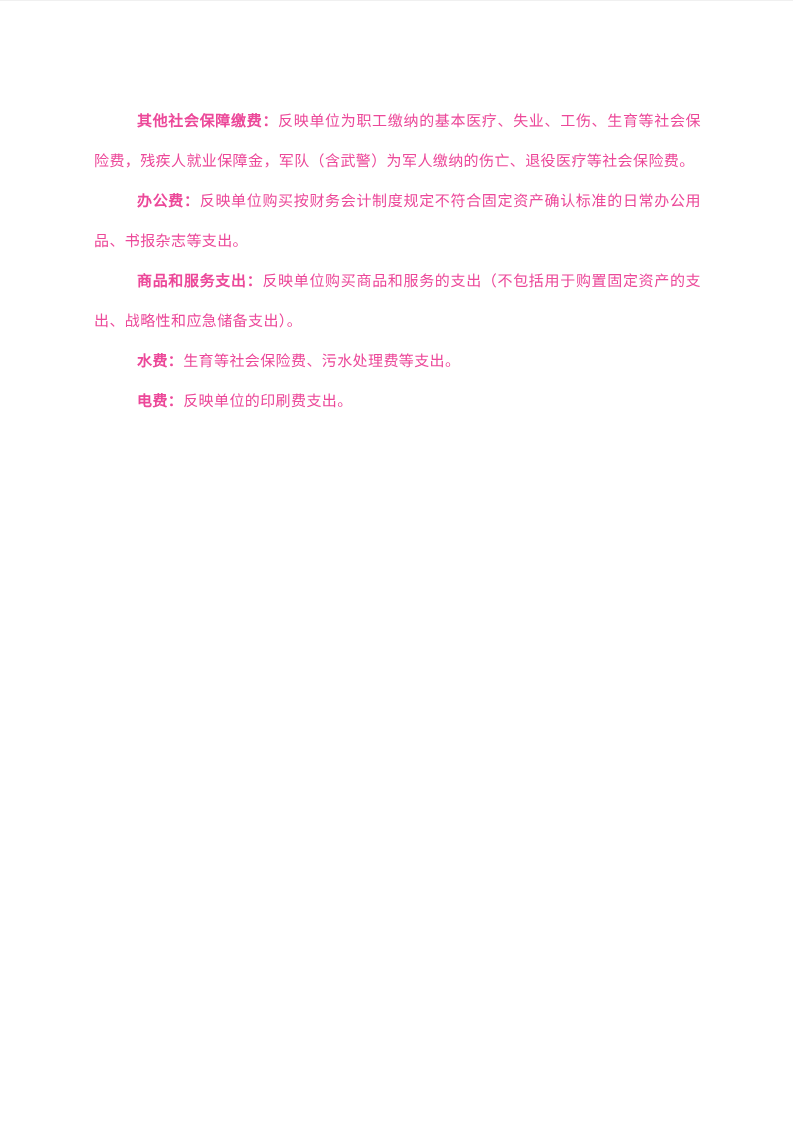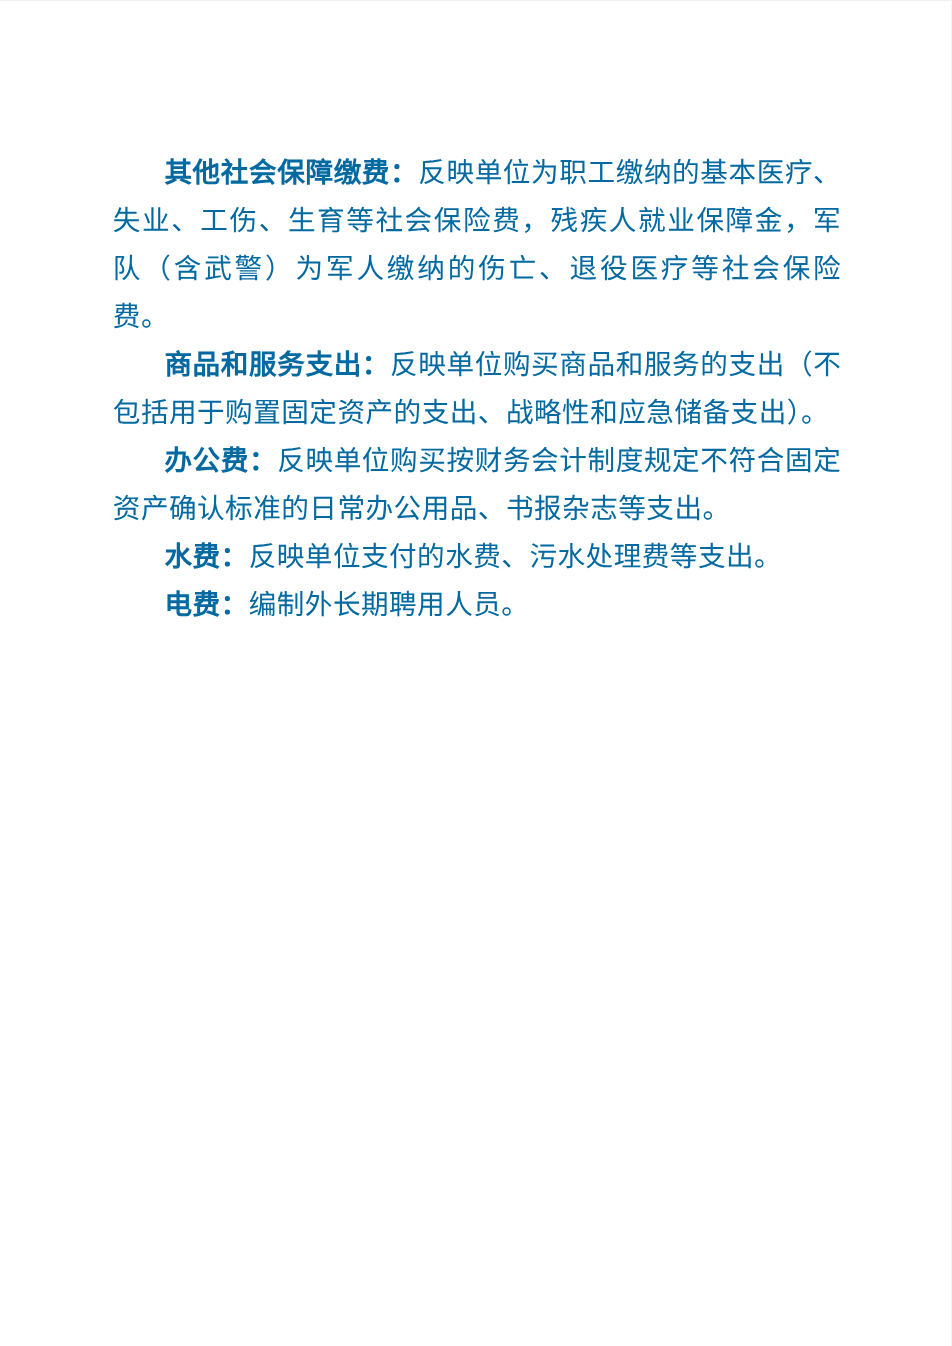--- a/index.html
+++ b/index.html
@@ -14,25 +14,25 @@
     height: 1122px;
     margin: 0 auto;
     background: #ffffff;
     overflow: hidden;
     box-sizing: border-box;
     border-top: 1px solid #f0f0f0;
   }
   .content {
     position: absolute;
     left: 94px;
-    top: 124px;
+    top: 100px;
     width: 607px;
-    color: #0369a1;
+    color: #ec4899;
     font-family: "Liberation Serif", "DejaVu Serif", serif;
-    font-size: 23px;
+    font-size: 15px;
     line-height: 40px;
     letter-spacing: 0.4px;
   }
   p.para {
     margin: 0;
     padding: 0;
     text-indent: 43px;
     text-align: justify;
     text-justify: inter-ideograph;
     word-break: break-all;
@@ -47,23 +47,23 @@
 </head>
 <body>
 
 <div class="page">
   <div class="content" id="content">
   <p class="para"><span class="term">其他社会保障缴费：</span><span class="def">反映单位为职工缴纳的基本医疗、失业、工伤、生育等社会保险费，残疾人就业保障金，军队（含武警）为军人缴纳的伤亡、退役医疗等社会保险费。</span></p>
 
 
 
 
+  <p class="para"><span class="term">办公费：</span><span class="def">反映单位购买按财务会计制度规定不符合固定资产确认标准的日常办公用品、书报杂志等支出。</span></p>
+
   <p class="para"><span class="term">商品和服务支出：</span><span class="def">反映单位购买商品和服务的支出（不包括用于购置固定资产的支出、战略性和应急储备支出）。</span></p>
 
-  <p class="para"><span class="term">办公费：</span><span class="def">反映单位购买按财务会计制度规定不符合固定资产确认标准的日常办公用品、书报杂志等支出。</span></p>
 
+  <p class="para"><span class="term">水费：</span><span class="def">生育等社会保险费、污水处理费等支出。</span></p>
 
-  <p class="para"><span class="term">水费：</span><span class="def">反映单位支付的水费、污水处理费等支出。</span></p>
-
-  <p class="para"><span class="term">电费：</span><span class="def">编制外长期聘用人员。</span></p>
+  <p class="para"><span class="term">电费：</span><span class="def">反映单位的印刷费支出。</span></p>
 
 </div>
 </div>
 
 </body></html>

